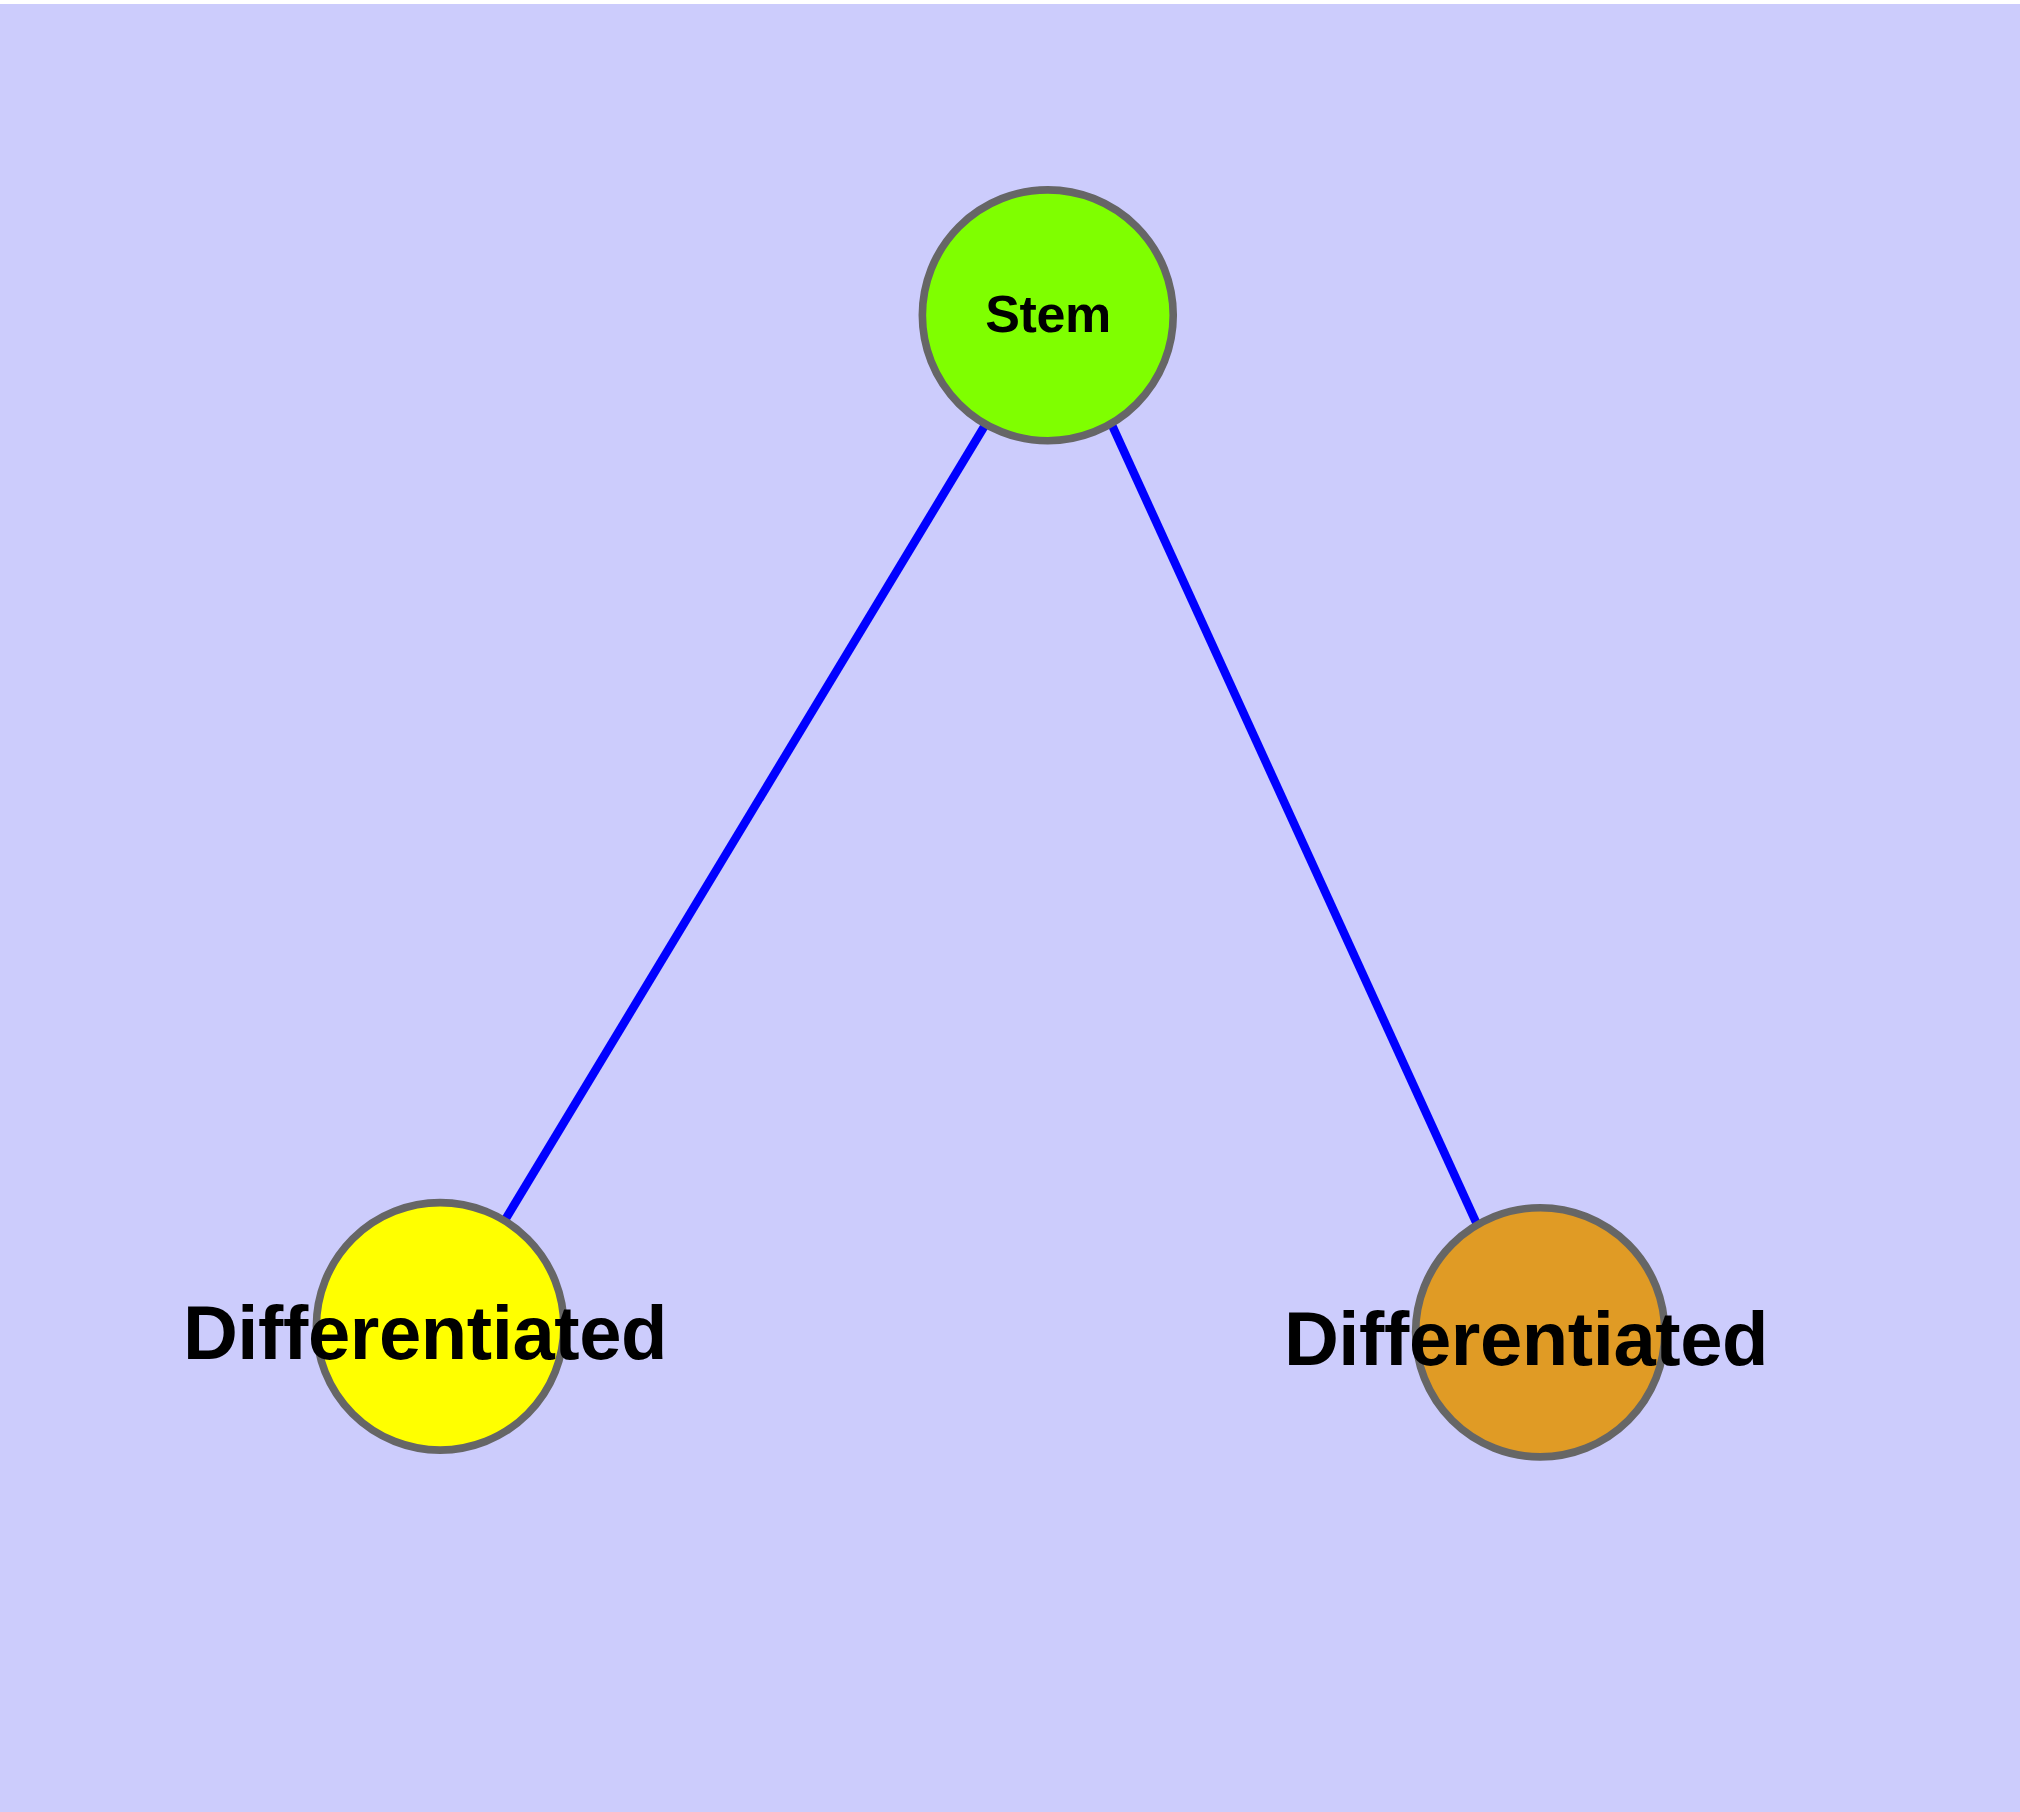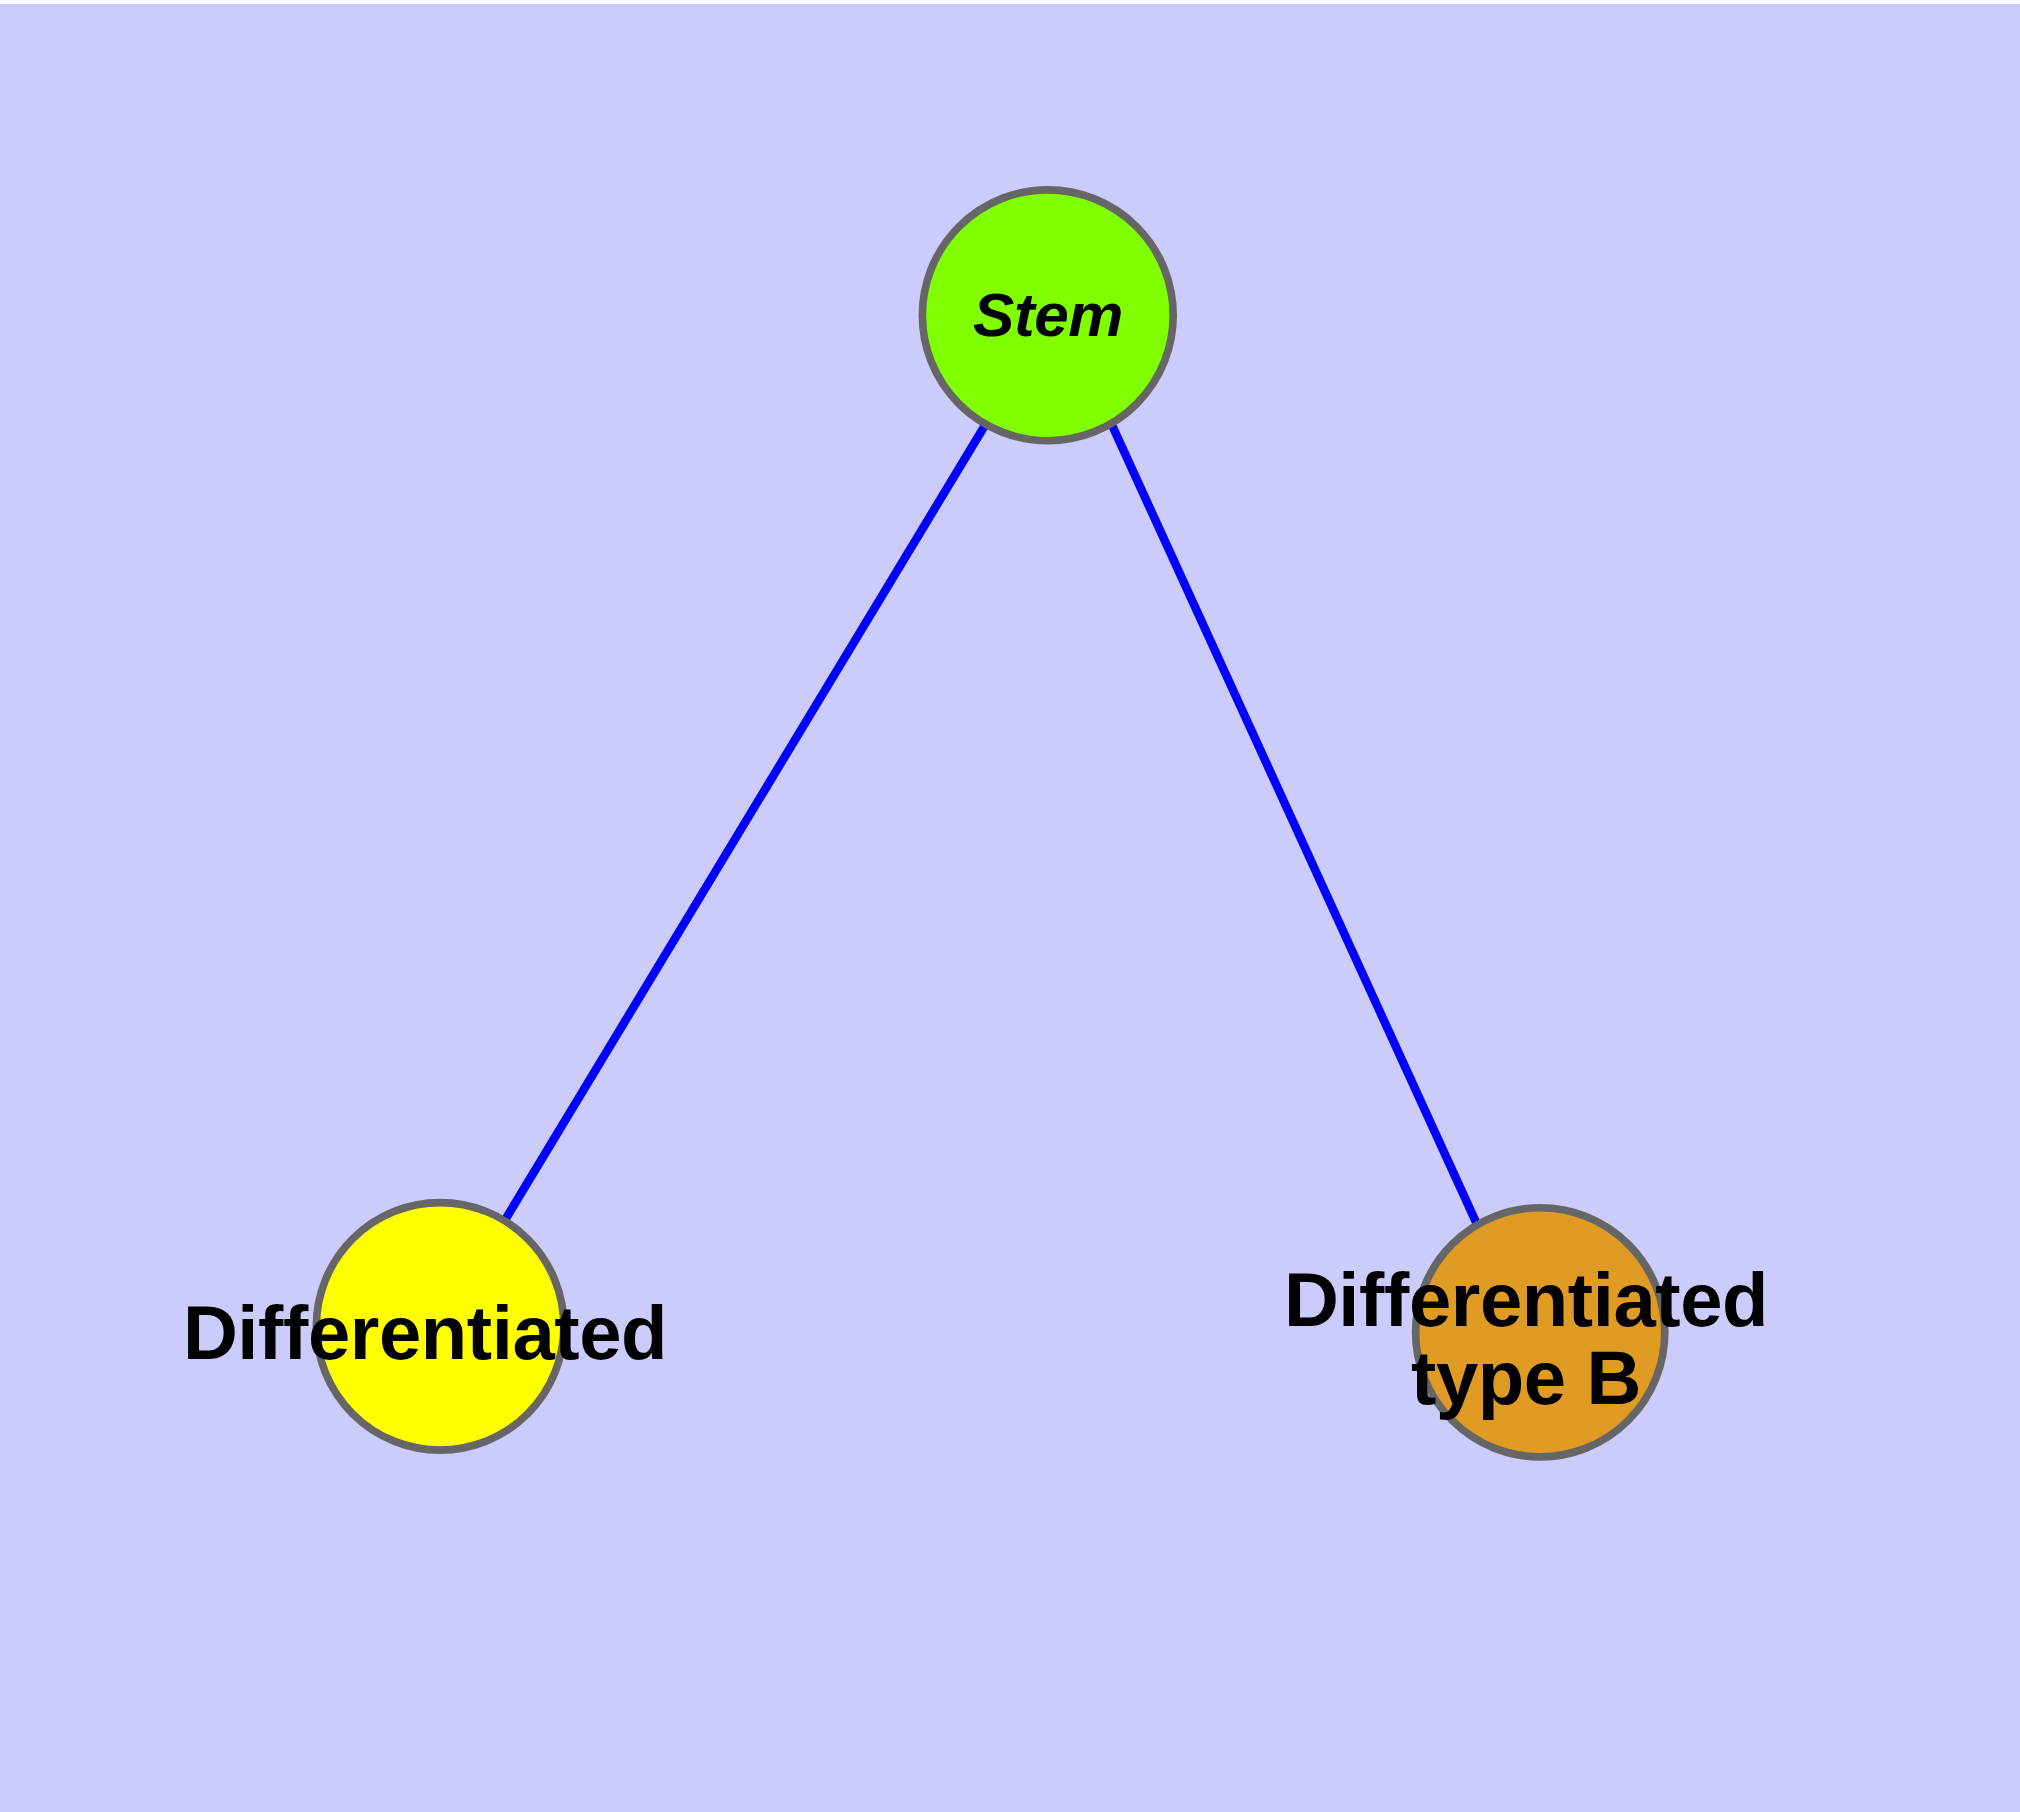--- a/index.html
+++ b/index.html
@@ -40,22 +40,21 @@
     color: #000000;
     line-height: 1.02;
     white-space: nowrap;
     letter-spacing: -0.4px;
     pointer-events: none;
   }
   #label-stem {
     left: 1048px;
     top: 315px;
     transform: translate(-50%, -50%);
-    font-size: 62px;
-    font-style: italic;
+    font-size: 52px;
   }
   #label-diff-a {
     left: 425px;
     top: 1333px;
     transform: translate(-50%, -50%);
     font-size: 76px;
   }
   #label-diff-b {
     left: 1526px;
     top: 1339px;
@@ -90,17 +89,16 @@
   <div class="node-label" id="label-stem">
     <span class="label-line">Stem</span>
   </div>
 
   <div class="node-label" id="label-diff-a">
     <span class="label-line">Differentiated</span>
   </div>
 
   <div class="node-label" id="label-diff-b">
     <span class="label-line">Differentiated</span>
-    <span class="label-line">type B</span>
   </div>
 
 </div>
 
 
 </body></html>

